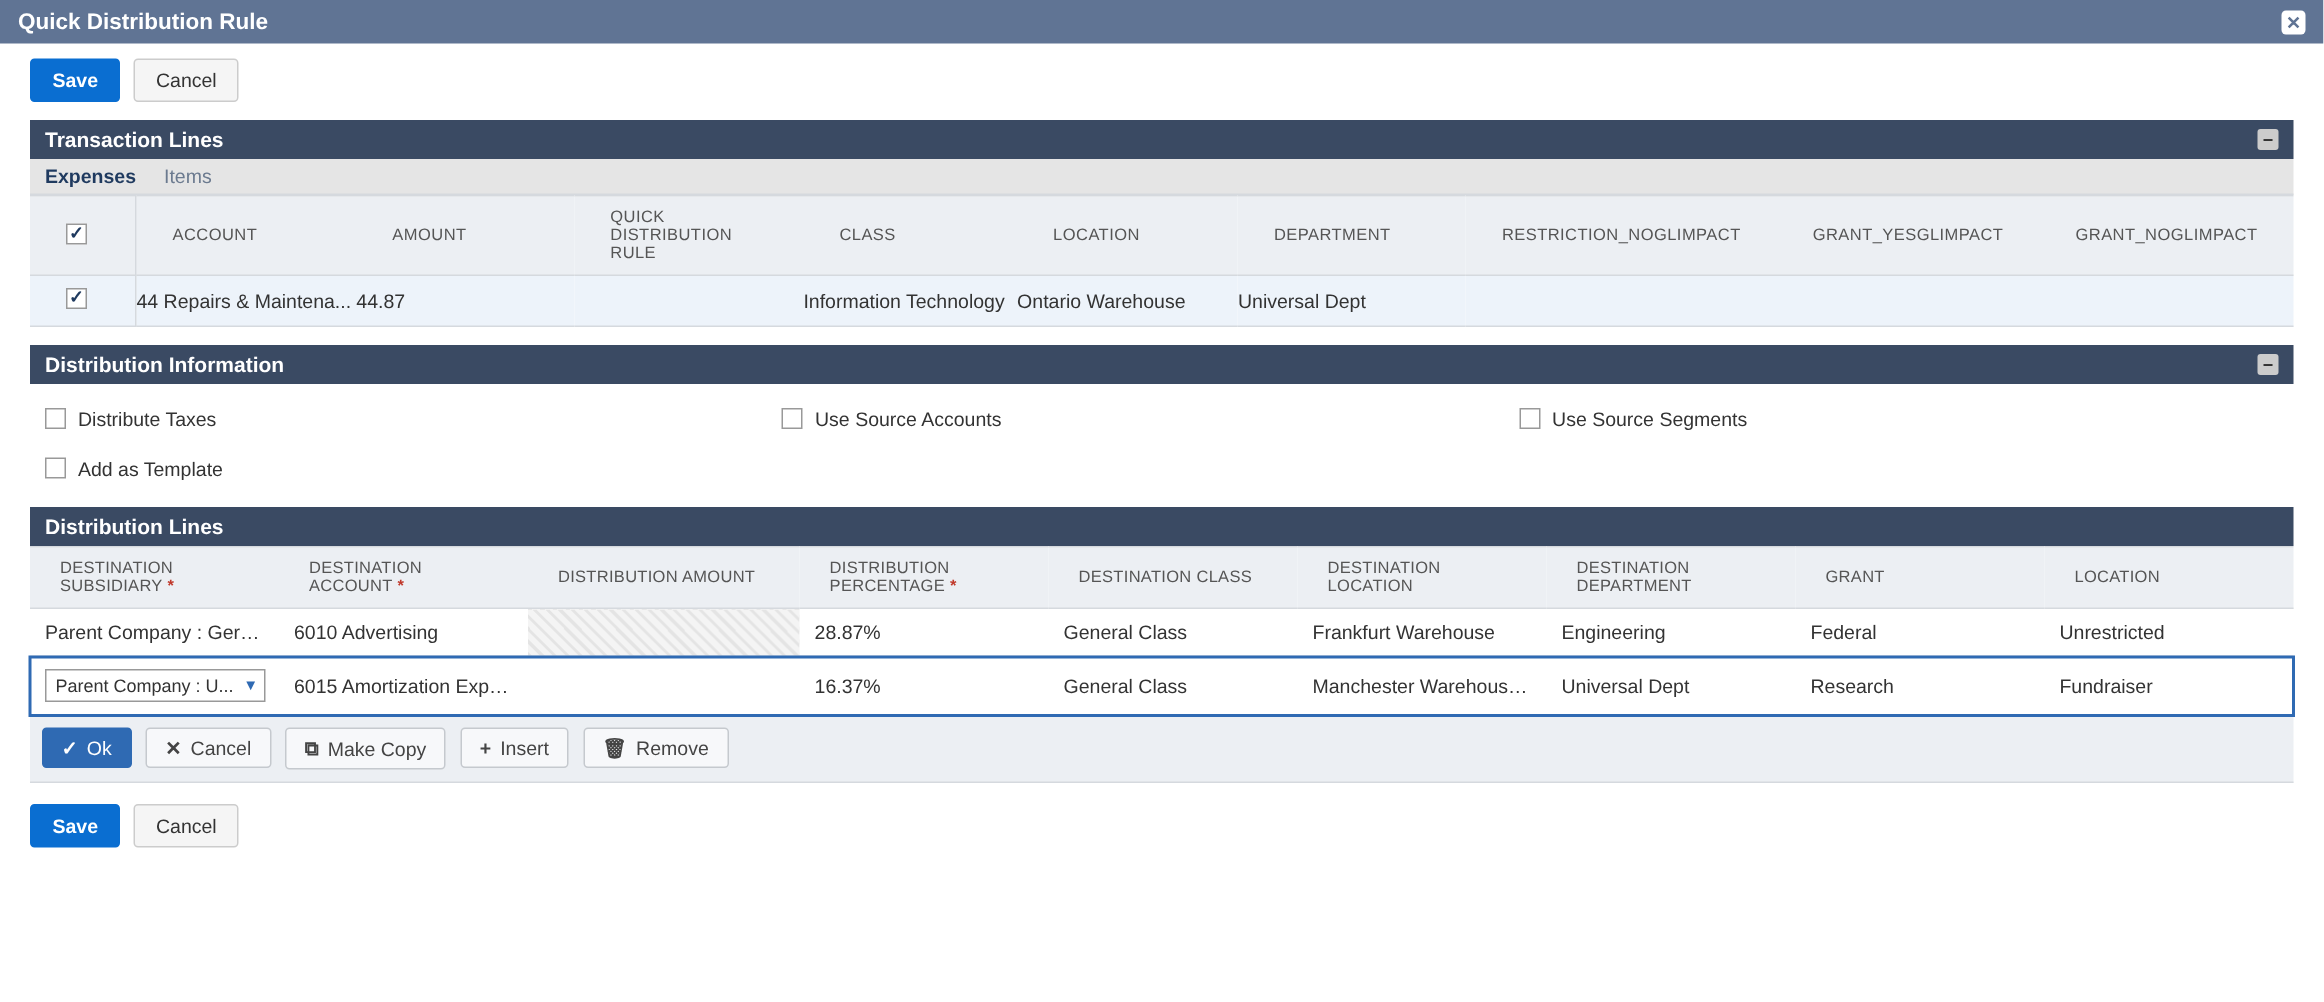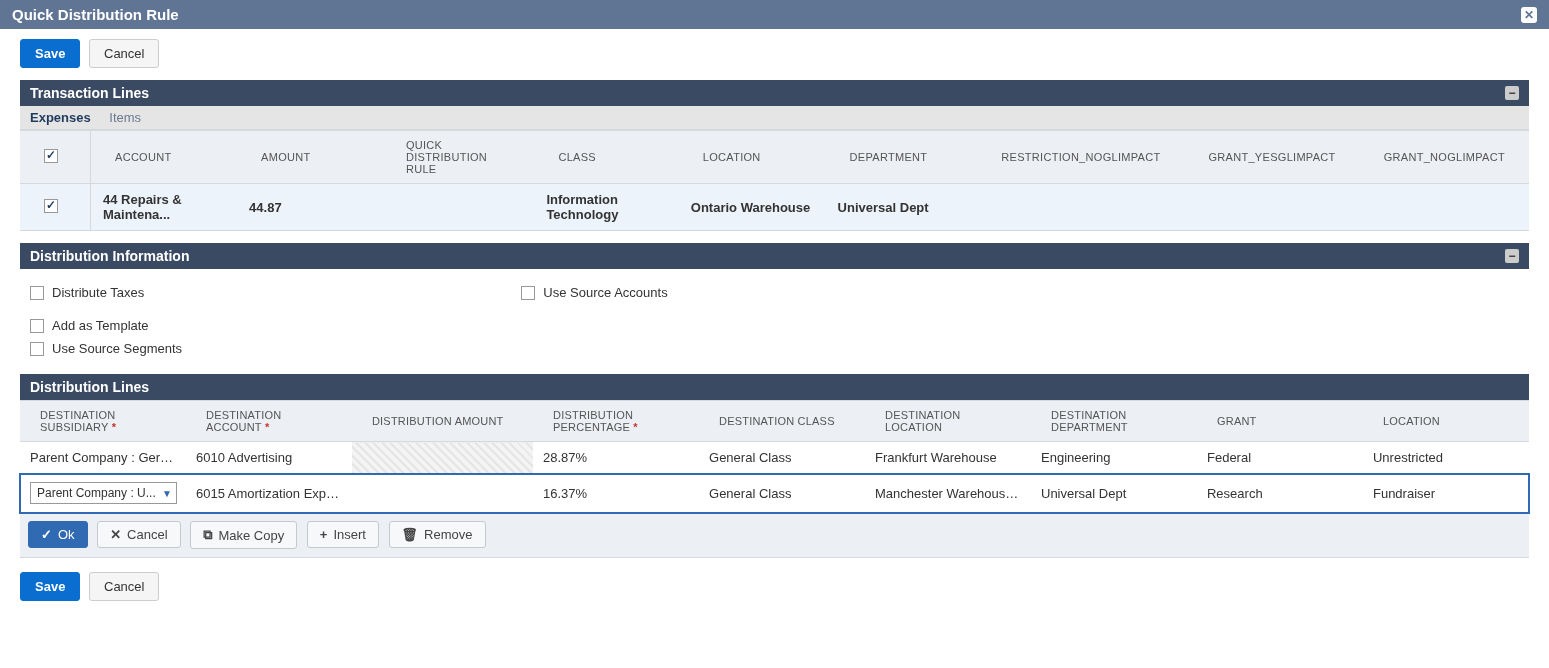--- a/index.html
+++ b/index.html
@@ -108,35 +108,34 @@
     text-align: left;
     font-size: 11px;
     letter-spacing: 0.3px;
     color: #555;
     padding: 8px 24px;
     border-top: 1px solid #d5d9de;
     border-bottom: 1px solid #d5d9de;
     font-weight: normal;
   }
   .trans-lines td {
-    padding: 8px 12px;
+    padding: 8px 0;
     background: #edf3fa;
     border-bottom: 1px solid #d5d9de;
     color: #333;
-    font-weight: bold;
   }
   .trans-lines .chkcol { width: 36px; text-align:center; border-right: 1px solid #d5d9de;}
   .dist-info {
     padding: 12px 10px 2px 10px;
     display: flex;
     flex-wrap: wrap;
   }
   .dist-info .field {
     display: flex;
-    align-items: center;
+    align-items: flex-start;
     width: 33%;
     padding: 4px 0;
   }
   .dist-info .field-full { width: 100%; padding-top: 14px;}
   .chk {
     width: 14px;
     height: 14px;
     border: 1px solid #999;
     margin-right: 8px;
     display: inline-block;
@@ -302,27 +301,27 @@
   </div>
   <div class="dist-info">
     <div class="field">
       <span class="chk"></span>
       <span>Distribute Taxes</span>
     </div>
     <div class="field">
       <span class="chk"></span>
       <span>Use Source Accounts</span>
     </div>
+    <div class="field">
+      <span class="chk"></span>
+      <span>Use Source Segments</span>
+    </div>
     <div class="field field-full">
       <span class="chk"></span>
       <span>Add as Template</span>
-    </div>
-    <div class="field">
-      <span class="chk"></span>
-      <span>Use Source Segments</span>
     </div>
   </div>
 
   <div class="section-header">
     <span>Distribution Lines</span>
   </div>
   <table class="dist-lines" style="table-layout:fixed">
     <colgroup>
       <col style="width:11%">
         <col style="width:11%">

